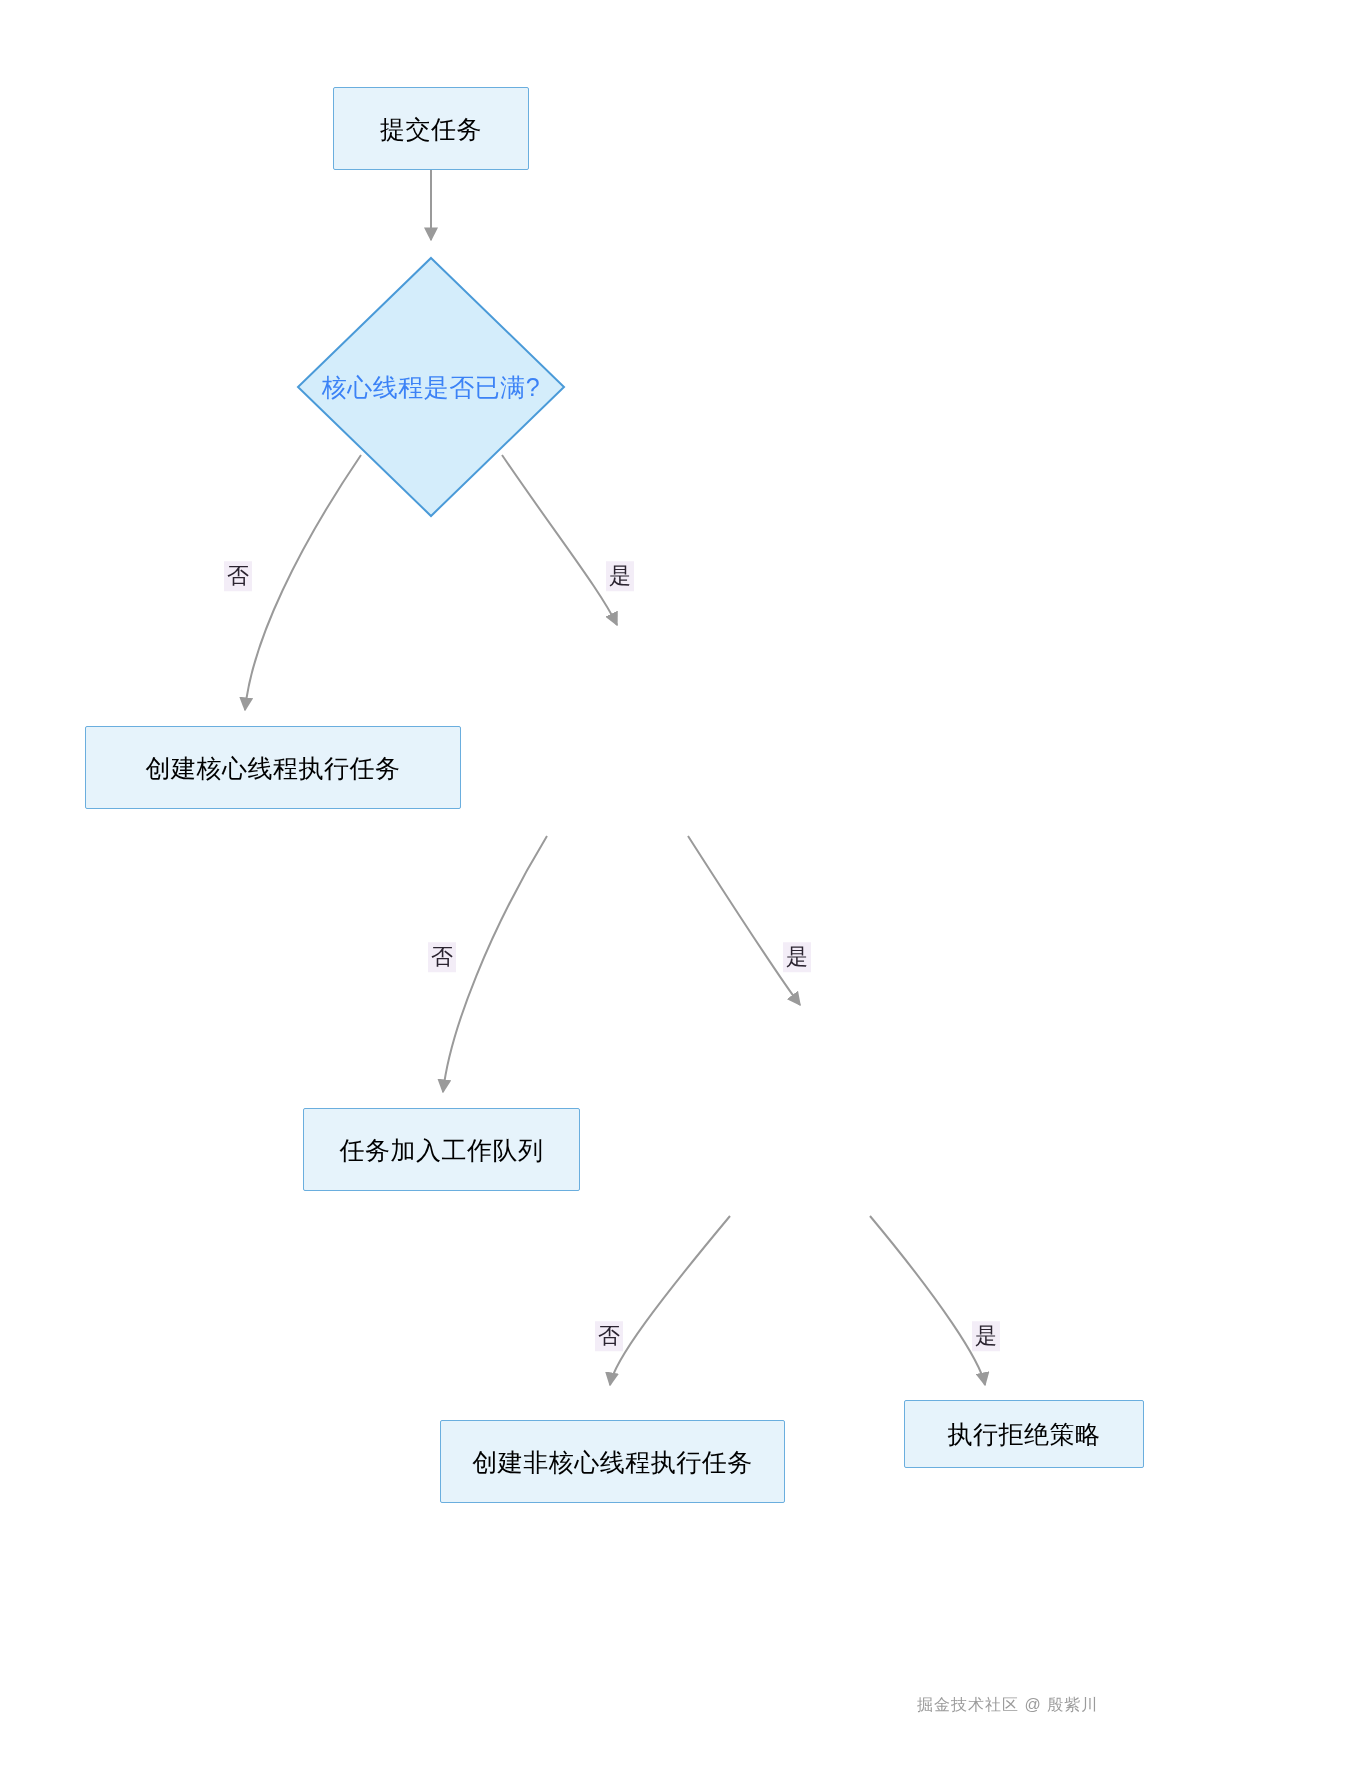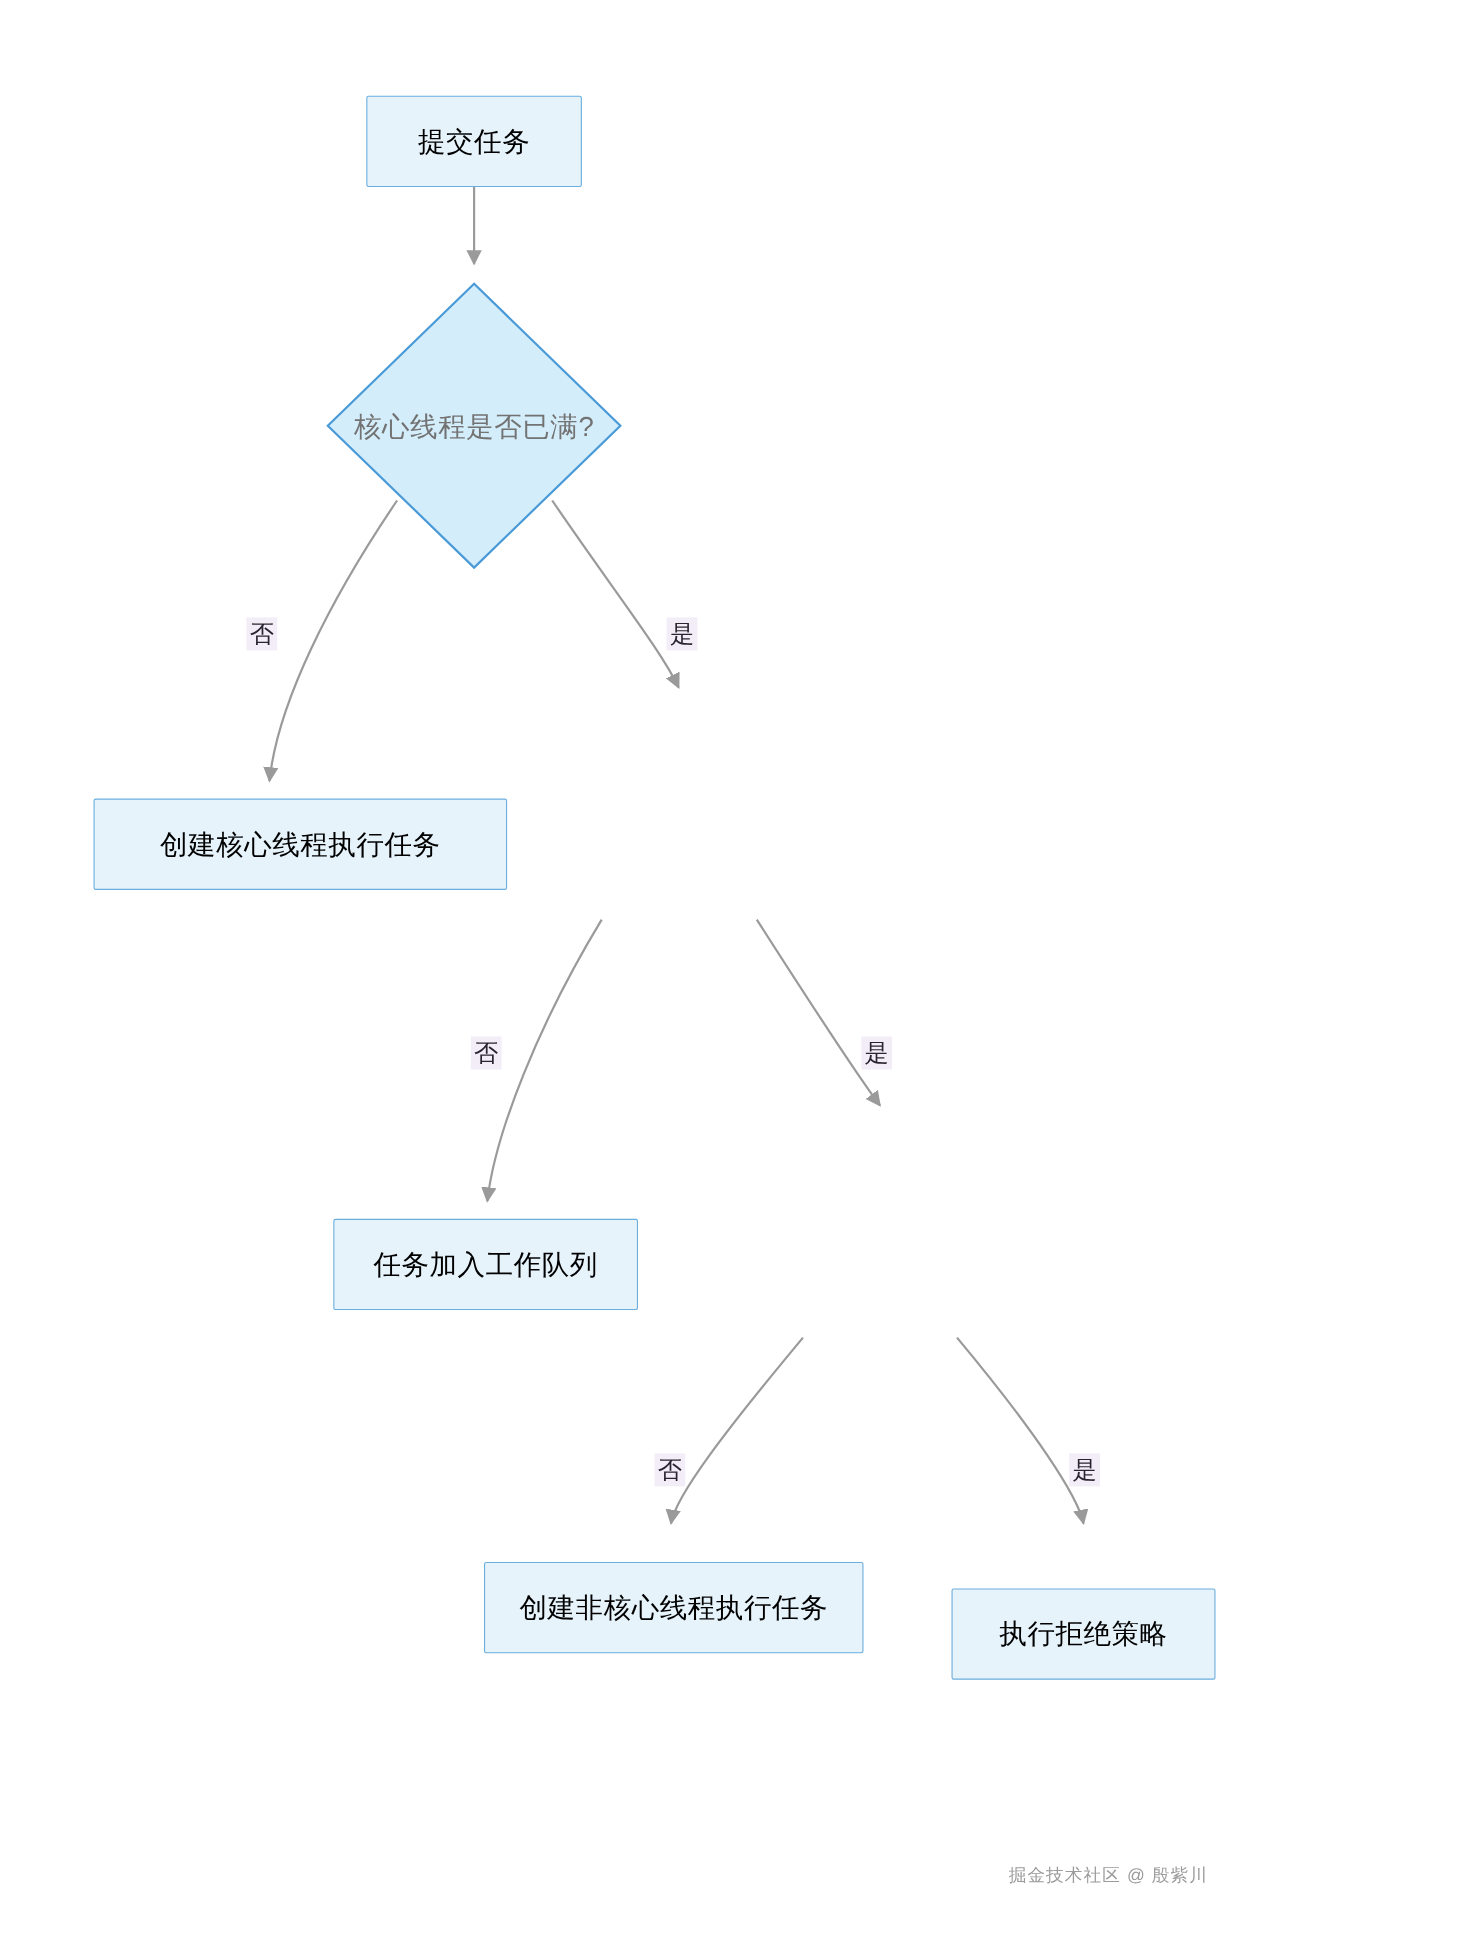--- a/index.html
+++ b/index.html
@@ -52,21 +52,21 @@
   }
   .diamond-wrap .dlabel {
     position: absolute;
     left: 0;
     top: 0;
     width: 100%;
     height: 100%;
     display: flex;
     align-items: center;
     justify-content: center;
-    color: #737373;
+    color: #3b82f6;
     font-size: 25px;
     letter-spacing: 0.5px;
     white-space: nowrap;
   }
   .edge-label {
     position: absolute;
     font-size: 22px;
     color: #2b2430;
     background: #f3edf7;
     padding: 1px 3px;
@@ -139,19 +139,19 @@
 
 
   <div class="edge-label" style="left:609px; top:1336px;">否</div>
 
   <div class="edge-label" style="left:986px; top:1336px;">是</div>
 
   <div class="node rect" style="left:440px; top:1400px; width:345px; height:83px;margin-top:20px;">
     <span>创建非核心线程执行任务</span>
   </div>
 
-  <div class="node rect" style="left:865px; top:1400px; width:240px; height:83px;margin-top:44px;">
+  <div class="node rect" style="left:904px; top:1400px; width:240px; height:68px;">
     <span>执行拒绝策略</span>
   </div>
 
   <div class="watermark" style="left:917px; top:1695px;">掘金技术社区 @ 殷紫川</div>
 
 </div>
 
 </body></html>

